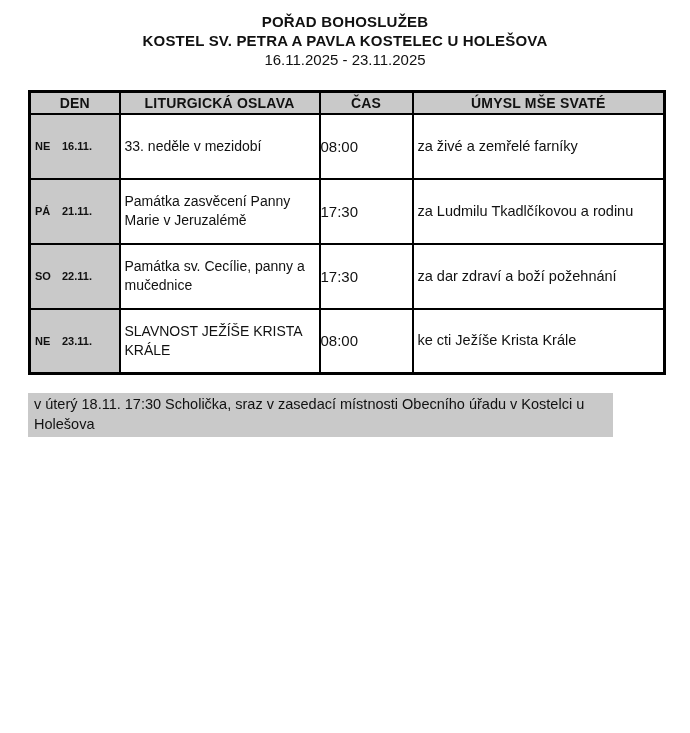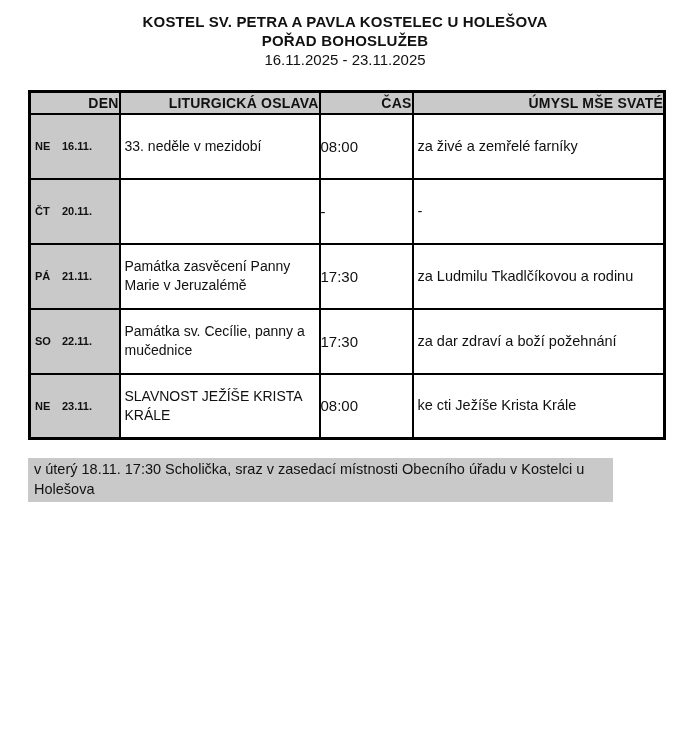--- a/index.html
+++ b/index.html
@@ -27,21 +27,21 @@
   col.c-cel  { width: 200px; }
   col.c-time { width: 93px;  }
   col.c-int  { width: 252px; }
 
   th {
     background: var(--cell-gray, #c9c9c9);
     border: 2px solid #000;
     font-size: 14px;
     font-weight: bold;
     height: 22px;
-    text-align: right;
+    text-align: center;
     letter-spacing: .2px;
   }
   td {
     border: 2px solid #000;
     font-size: 14px;
     text-align: left;
     vertical-align: middle;
     overflow: hidden;
   }
   tr.srow { height: 65px; }
@@ -71,22 +71,22 @@
     background: var(--cell-gray, #c9c9c9);
     font-size: 14.5px;
     line-height: 20px;
     padding: 1px 6px 3px 6px;
   }
 </style>
 </head>
 <body>
 
 <div class="titles">
+  <div class="title-line">POŘAD BOHOSLUŽEB</div>
   <div class="title-line">KOSTEL SV. PETRA A PAVLA KOSTELEC U HOLEŠOVA</div>
-  <div class="title-line">POŘAD BOHOSLUŽEB</div>
   <div class="date-line">16.11.2025 - 23.11.2025</div>
 </div>
 
 <table class="schedule">
   <colgroup>
     <col class="c-day">
       <col class="c-cel">
       <col class="c-time">
       <col class="c-int">
   </colgroup>
@@ -99,26 +99,20 @@
     </tr>
   </thead>
   <tbody>
     <tr class="srow">
       <td class="day"><span class="abbr">NE</span><span class="date">16.11.</span></td>
       <td class="celebration">33. neděle v mezidobí</td>
       <td class="time">08:00</td>
       <td class="intention">za živé a zemřelé farníky</td>
     </tr>
     <tr class="srow">
-      <td class="day"><span class="abbr">ČT</span><span class="date">20.11.</span></td>
-      <td class="celebration"></td>
-      <td class="time">-</td>
-      <td class="intention">-</td>
-    </tr>
-    <tr class="srow">
       <td class="day"><span class="abbr">PÁ</span><span class="date">21.11.</span></td>
       <td class="celebration">Památka zasvěcení Panny Marie v Jeruzalémě</td>
       <td class="time">17:30</td>
       <td class="intention">za Ludmilu Tkadlčíkovou a rodinu</td>
     </tr>
     <tr class="srow">
       <td class="day"><span class="abbr">SO</span><span class="date">22.11.</span></td>
       <td class="celebration">Památka sv. Cecílie, panny a mučednice</td>
       <td class="time">17:30</td>
       <td class="intention">za dar zdraví a boží požehnání</td>

